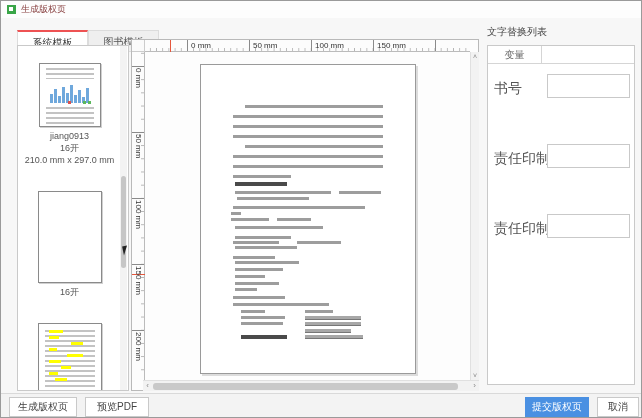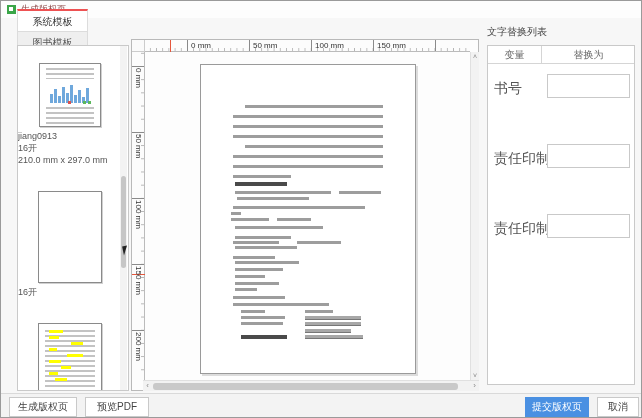--- a/index.html
+++ b/index.html
@@ -7,30 +7,30 @@
   #window { position: relative; width: 642px; height: 418px; background: #f7f7f7;
             border: 1px solid #9a9a9a; overflow: hidden; font-family: "Liberation Sans", sans-serif; }
 
   
   .titlebar { position: absolute; left: 0; top: 0; width: 100%; height: 17px; background: #fdfdfd; }
   .app-icon { position: absolute; left: 6px; top: 4px; width: 9px; height: 9px; background: #3aa648; }
   .app-icon::after { content: ""; position: absolute; left: 2px; top: 2px; width: 4px; height: 4px; background: #fff; }
   .wtitle { position: absolute; left: 20px; top: 2px; font-size: 9px; color: #8a4444; line-height: 13px; }
 
   
-  .tabbar { position: absolute; left: 16px; top: 8px; height: 22px; display: flex; flex-direction: column; }
+  .tabbar { position: absolute; left: 16px; top: 29px; height: 22px; display: flex; }
   .tab { width: 71px; height: 22px; font-size: 10px; color: #555; text-align: center;
          line-height: 22px; background: #efefef; border: 1px solid #dcdcdc; cursor: default; }
   .tab.active { background: #fff; border-top: 2px solid #ee5253; border-bottom: none; color: #333; }
 
   
   .left-panel { position: absolute; left: 16px; top: 44px; width: 112px; height: 346px;
                 background: #fff; border: 1px solid #c9c9c9; overflow: hidden; }
   #template-list { position: absolute; left: 0; top: 0; width: 103px; }
-  .tpl-item { padding-top: 17px; }
+  .tpl-item { text-align: center; padding-top: 17px; }
   .tp-page { position: relative; margin: 0 auto; background: #fff; border: 1px solid #8a8a8a;
              box-shadow: 1px 1px 0 #d0d0d0; overflow: hidden; }
   .tp-page.document-with-chart { width: 62px; height: 64px; margin-top: 0; }
   .tp-page.blank-page { width: 64px; height: 92px; margin-top: 8px; }
   .tp-page.document-with-highlights { width: 64px; height: 86px; margin-top: 8px; }
   .tp-lines { margin: 4px 6px 0 6px; background: repeating-linear-gradient(#c3c3c3 0 2px, transparent 2px 5px); }
   .tp-lines.t { height: 11px; }
   .tp-lines.b { height: 24px; }
   .tp-lines.full { height: 66px; margin-top: 6px; }
   .tp-chart { position: relative; height: 22px; margin: 2px 8px 2px 10px; display: flex;
@@ -270,21 +270,20 @@
     <div class="vscroll">
       <span class="vs-arrow up">˄</span>
       <span class="vs-arrow down">˅</span>
     </div>
   </div>
 
   <div class="rp-title">文字替换列表</div>
   <div class="rp-table">
     <div class="rp-head">
       <div class="rp-h1">变量</div>
-      <div class="rp-h2">替换为</div>
     </div>
     <div id="rp-rows">
         <div class="rp-row">
           <div class="rp-label">书号</div>
           <input class="rp-input" style="">
         </div>
         <div class="rp-row">
           <div class="rp-label">责任印制</div>
           <input class="rp-input" style="">
         </div>

